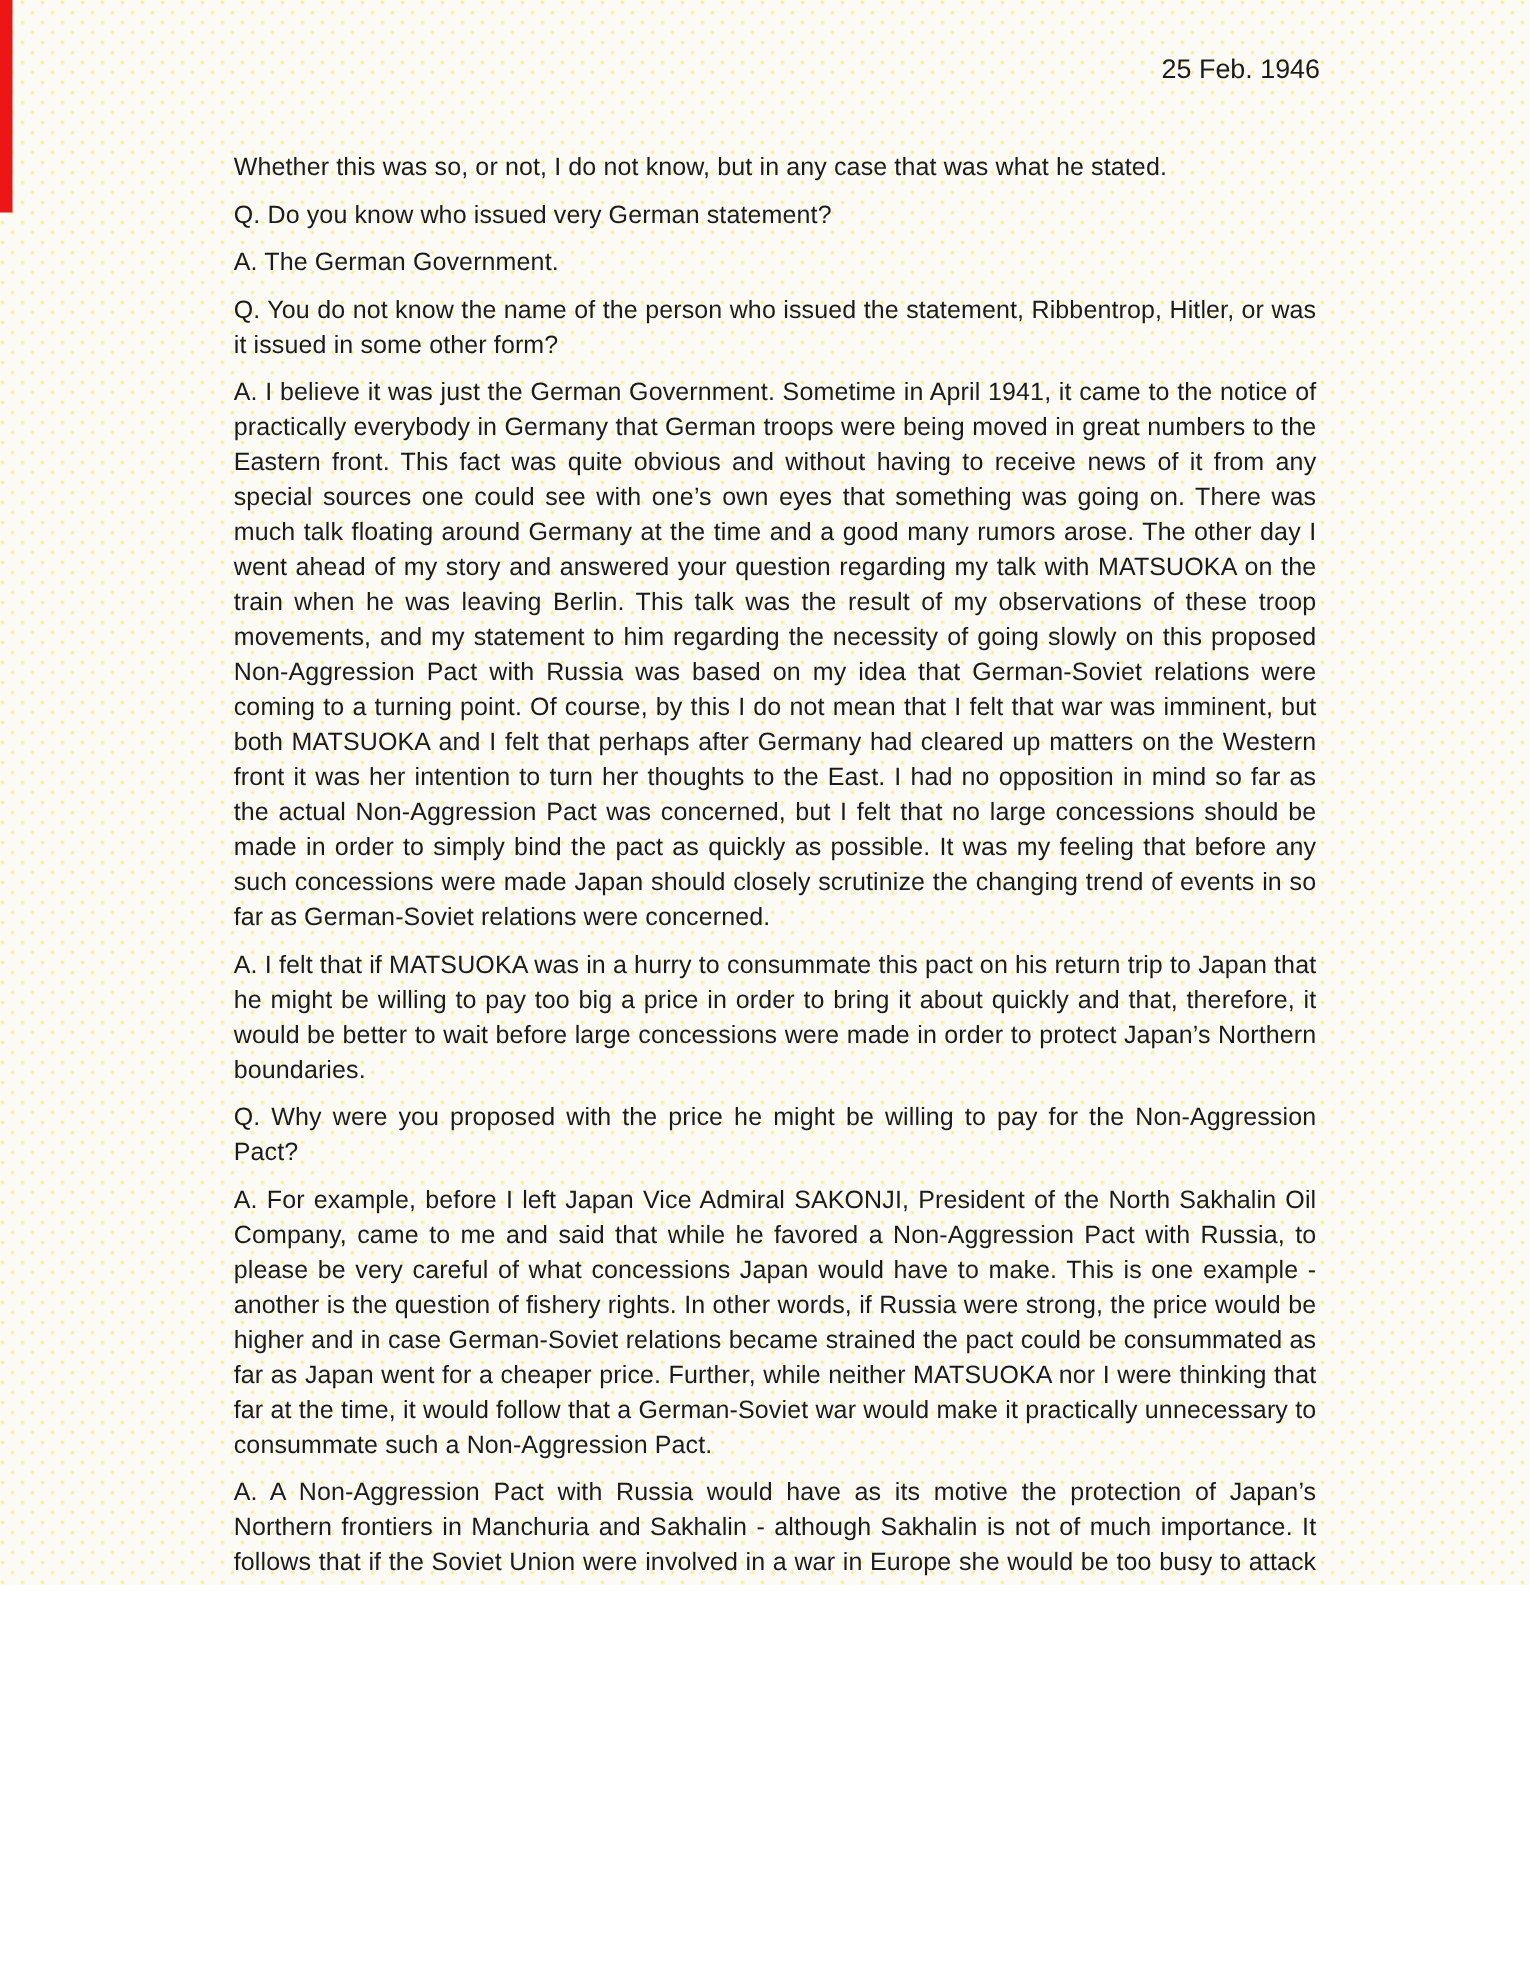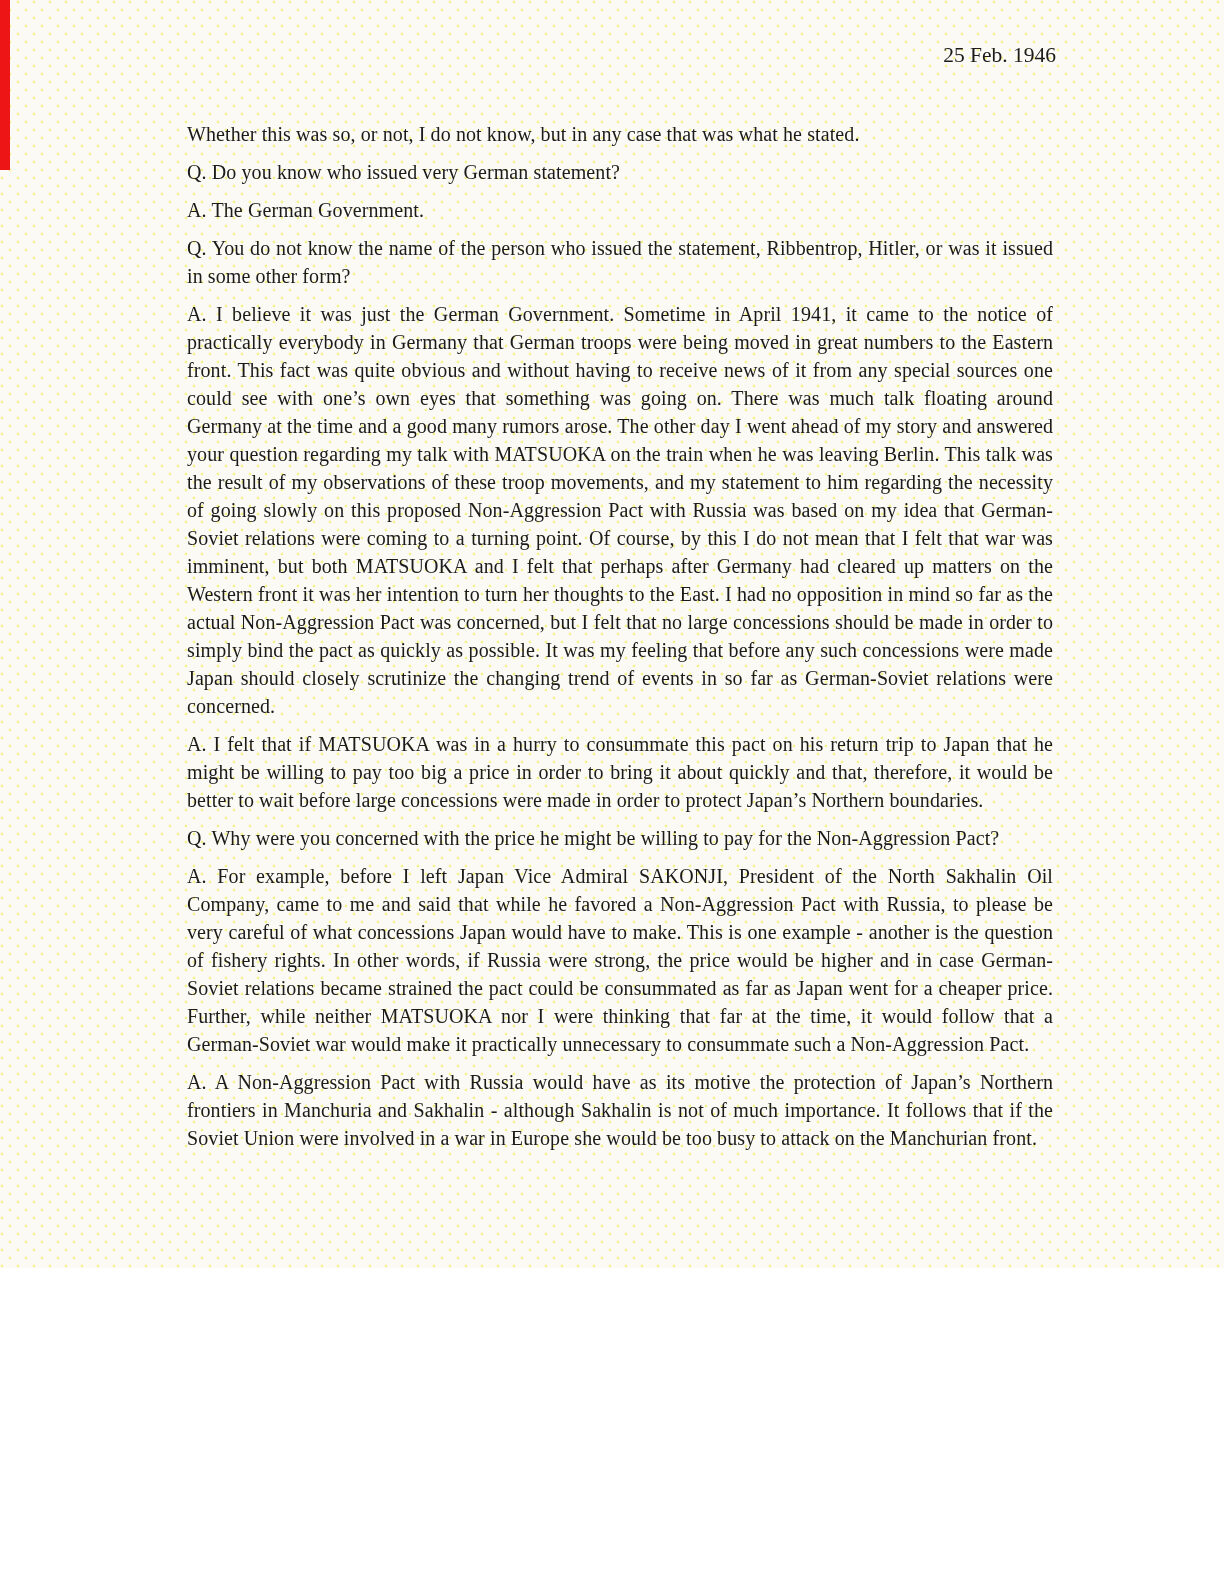--- a/index.html
+++ b/index.html
@@ -11,21 +11,21 @@
     width: 1224px;
     height: 1268px;
     overflow: hidden;
     background-color: #fbfaf5;
     
     background-image:
       radial-gradient(circle, rgba(246, 236, 110, 0.75) 1.1px, rgba(246,236,110,0) 1.7px),
       radial-gradient(circle, rgba(246, 236, 110, 0.75) 1.1px, rgba(246,236,110,0) 1.7px);
     background-size: 16px 16px, 16px 16px;
     background-position: 2px 2px, 10px 10px;
-    font-family: Liberation Serif, serif;
+    font-family: Liberation Sans, sans-serif;
     color: #1b1b1b;
   }
 
   
   .edge-mark { position: absolute; background: #ed1515; }
   .edge-left-top    { left: 0; top: 0;      width: 10px;  height: 170px; }
   .edge-left-bottom { left: 0; top: 1452px; width: 10px;  height: 132px; }
   .edge-bottom      { left: 103px; top: 1570px; width: 1032px; height: 14px; }
 
   .date {
@@ -75,20 +75,20 @@
 
   <div class="date">25 Feb. 1946</div>
 
   <div class="body" id="transcript-body">
       <p>Whether this was so, or not, I do not know, but in any case that was what he stated.</p>
       <p>Q. Do you know who issued very German statement?</p>
       <p>A. The German Government.</p>
       <p>Q. You do not know the name of the person who issued the statement, Ribbentrop, Hitler, or was it issued in some other form?</p>
       <p>A. I believe it was just the German Government. Sometime in April 1941, it came to the notice of practically everybody in Germany that German troops were being moved in great numbers to the Eastern front. This fact was quite obvious and without having to receive news of it from any special sources one could see with one’s own eyes that something was going on. There was much talk floating around Germany at the time and a good many rumors arose. The other day I went ahead of my story and answered your question regarding my talk with MATSUOKA on the train when he was leaving Berlin. This talk was the result of my observations of these troop movements, and my statement to him regarding the necessity of going slowly on this proposed Non-Aggression Pact with Russia was based on my idea that German-Soviet relations were coming to a turning point. Of course, by this I do not mean that I felt that war was imminent, but both MATSUOKA and I felt that perhaps after Germany had cleared up matters on the Western front it was her intention to turn her thoughts to the East. I had no opposition in mind so far as the actual Non-Aggression Pact was concerned, but I felt that no large concessions should be made in order to simply bind the pact as quickly as possible. It was my feeling that before any such concessions were made Japan should closely scrutinize the changing trend of events in so far as German-Soviet relations were concerned.</p>
       <p>A. I felt that if MATSUOKA was in a hurry to consummate this pact on his return trip to Japan that he might be willing to pay too big a price in order to bring it about quickly and that, therefore, it would be better to wait before large concessions were made in order to protect Japan’s Northern boundaries.</p>
-      <p>Q. Why were you concerned with the price he might be willing to pay for the Non-Aggression Pact?</p>
+      <p>Q. Why were you proposed with the price he might be willing to pay for the Non-Aggression Pact?</p>
       <p>A. For example, before I left Japan Vice Admiral SAKONJI, President of the North Sakhalin Oil Company, came to me and said that while he favored a Non-Aggression Pact with Russia, to please be very careful of what concessions Japan would have to make. This is one example - another is the question of fishery rights. In other words, if Russia were strong, the price would be higher and in case German-Soviet relations became strained the pact could be consummated as far as Japan went for a cheaper price. Further, while neither MATSUOKA nor I were thinking that far at the time, it would follow that a German-Soviet war would make it practically unnecessary to consummate such a Non-Aggression Pact.</p>
       <p>A. A Non-Aggression Pact with Russia would have as its motive the protection of Japan’s Northern frontiers in Manchuria and Sakhalin - although Sakhalin is not of much importance. It follows that if the Soviet Union were involved in a war in Europe she would be too busy to attack on the Manchurian front.</p>
     </div>
 
   <div class="pagenum">141</div>
 
 </div>
 
 </body></html>

